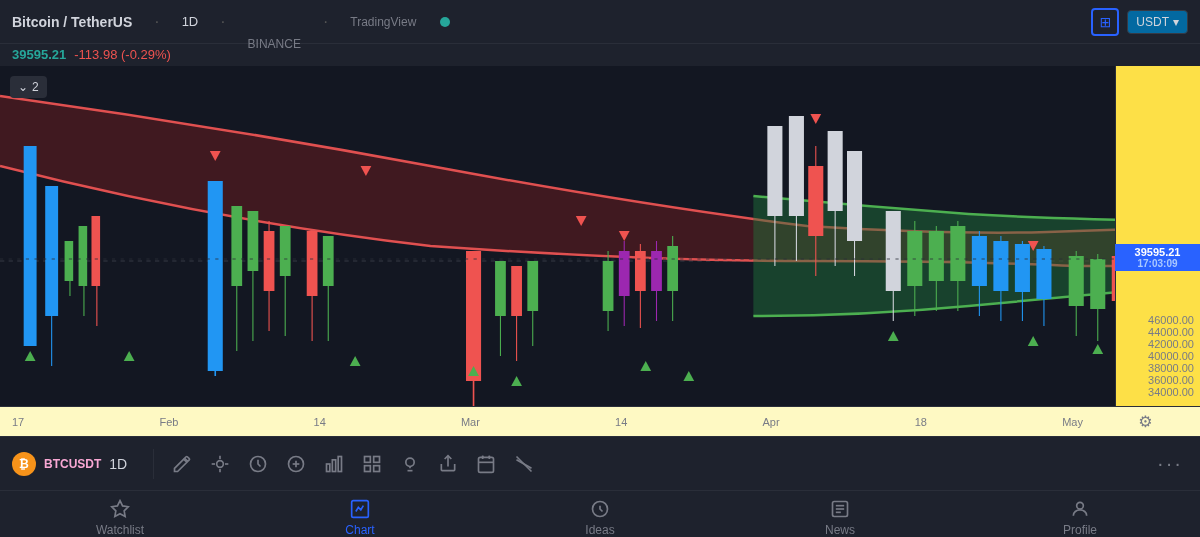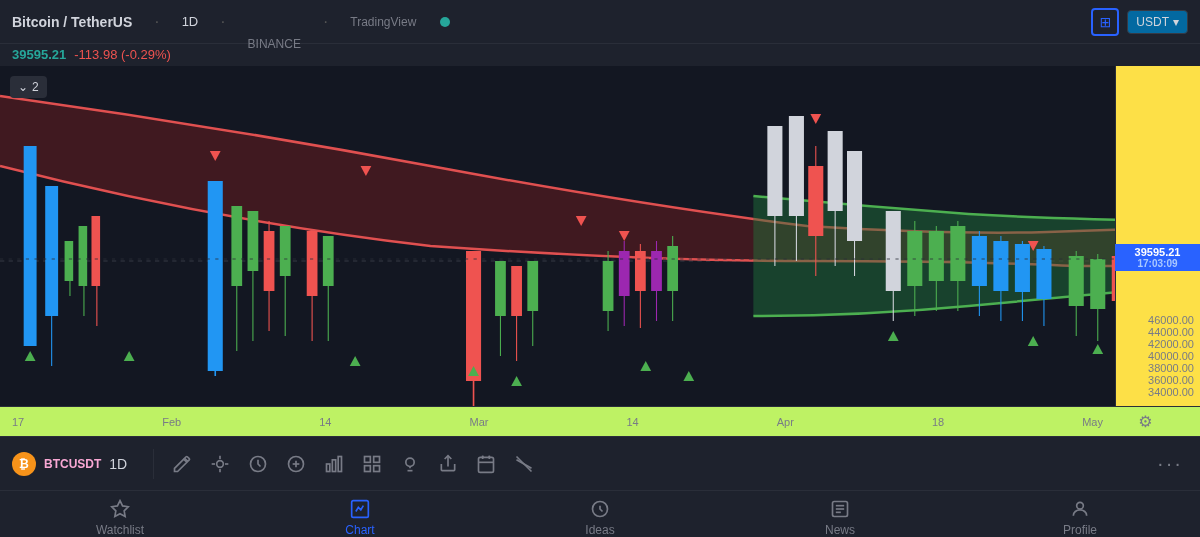--- a/index.html
+++ b/index.html
@@ -146,28 +146,29 @@
       color: #d1d4dc;
       display: flex;
       align-items: center;
       gap: 4px;
       z-index: 10;
     }
 
     
     .x-axis {
       height: 30px;
-      background: #bef264;
+      background: #fef9c3;
       border-top: 1px solid #2a2e39;
       display: flex;
       align-items: center;
       padding: 0 12px;
       position: relative;
       font-size: 11px;
       color: #787b86;
+      gap: 20px;
     }
     .x-axis-inner {
       flex: 1;
       display: flex;
       justify-content: space-between;
       align-items: center;
     }
     .x-axis-settings {
       width: 85px;
       display: flex;

